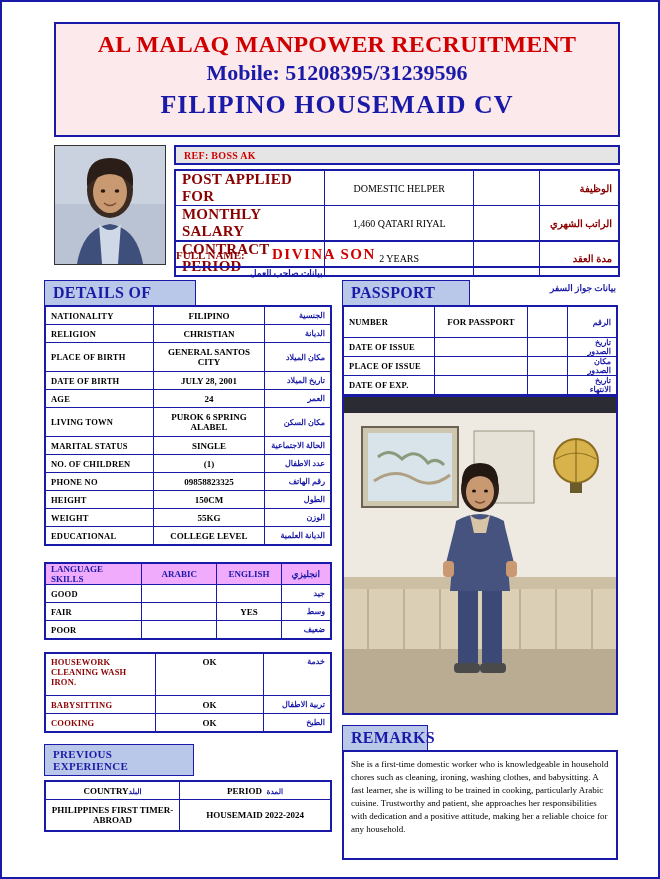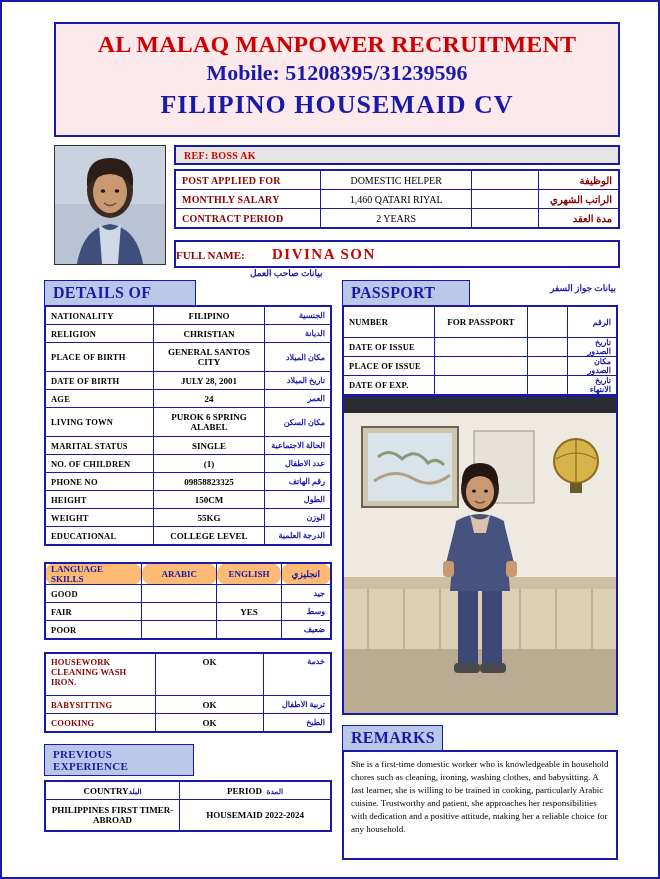--- a/index.html
+++ b/index.html
@@ -87,21 +87,21 @@
     width: 446px;
     border-collapse: collapse;
     border: 2px solid #1a1aa8;
     font-size: 9.5px;
   }
   .post-table td {
     border: 1px solid #1a1aa8;
     height: 18px;
     padding: 0 6px;
   }
-  .post-table .c1 { width: 148px; color: #8b0000; font-weight: bold; font-size: 10px; letter-spacing: .2px;}
+  .post-table .c1 { width: 148px; color: #8b0000; font-weight: bold; font-size: 15px; letter-spacing: .2px;}
   .post-table .c2 { width: 158px; text-align: center; font-weight: normal; font-size: 10px;}
   .post-table .c3 { width: 66px; }
   .post-table .c4 { width: 74px; text-align: right; color: #8b0000; font-weight: bold; font-size: 10px;}
   
   .fullname-box {
     position: absolute;
     left: 172px; top: 238px;
     width: 446px; height: 28px;
     border: 2px solid #1a1aa8;
     box-sizing: border-box;
@@ -177,21 +177,21 @@
   
   .lang-table {
     position: absolute;
     left: 42px; top: 560px;
     width: 288px;
   }
   .lang-table .c1 { width: 104px; }
   .lang-table .c2 { width: 80px; }
   .lang-table .c3 { width: 60px; }
   .lang-table .c4 { width: 44px; }
-  .lang-head td { background: #fdba74; color:#1a1aa8; font-weight:bold; text-align:center; font-size: 9px; border-radius: 10px;}
+  .lang-head td { background: #f0abfc; color:#1a1aa8; font-weight:bold; text-align:center; font-size: 9px;}
   .lang-head td.first { text-align: left; }
   
   .skills-table {
     position: absolute;
     left: 42px; top: 650px;
     width: 288px;
   }
   .skills-table .c1 { width: 104px; }
   .skills-table .c2 { width: 110px; }
   .skills-table .c3 { width: 60px; }
@@ -215,21 +215,21 @@
     left: 340px; top: 393px;
     width: 276px; height: 320px;
     border: 2px solid #1a1aa8;
     box-sizing: border-box;
     background: #e9e6df;
     overflow: hidden;
   }
   
   .remarks-banner {
     left: 340px; top: 723px;
-    width: 101px;
+    width: 86px;
     text-align: center;
   }
   .remarks-box {
     position: absolute;
     left: 340px; top: 748px;
     width: 276px; height: 110px;
     border: 2px solid #1a1aa8;
     box-sizing: border-box;
     padding: 6px 7px;
     font-size: 9px;
@@ -358,21 +358,21 @@
       <td class="c3 ar">الطول</td>
     </tr>
     <tr>
       <td class="c1 lbl">WEIGHT</td>
       <td class="c2 val">55KG</td>
       <td class="c3 ar">الوزن</td>
     </tr>
     <tr>
       <td class="c1 lbl">EDUCATIONAL</td>
       <td class="c2 val">COLLEGE LEVEL</td>
-      <td class="c3 ar">الدرجة العلمية</td>
+      <td class="c3 ar">الديانة العلمية</td>
     </tr>
   </tbody>
     </table>
 
   <table class="grid passport-table">
     <tbody>
         <tr>
       <td class="c1 lbl">NUMBER</td>
       <td class="c2 val" style="height:30px">FOR PASSPORT</td>
       <td class="c3"></td>

